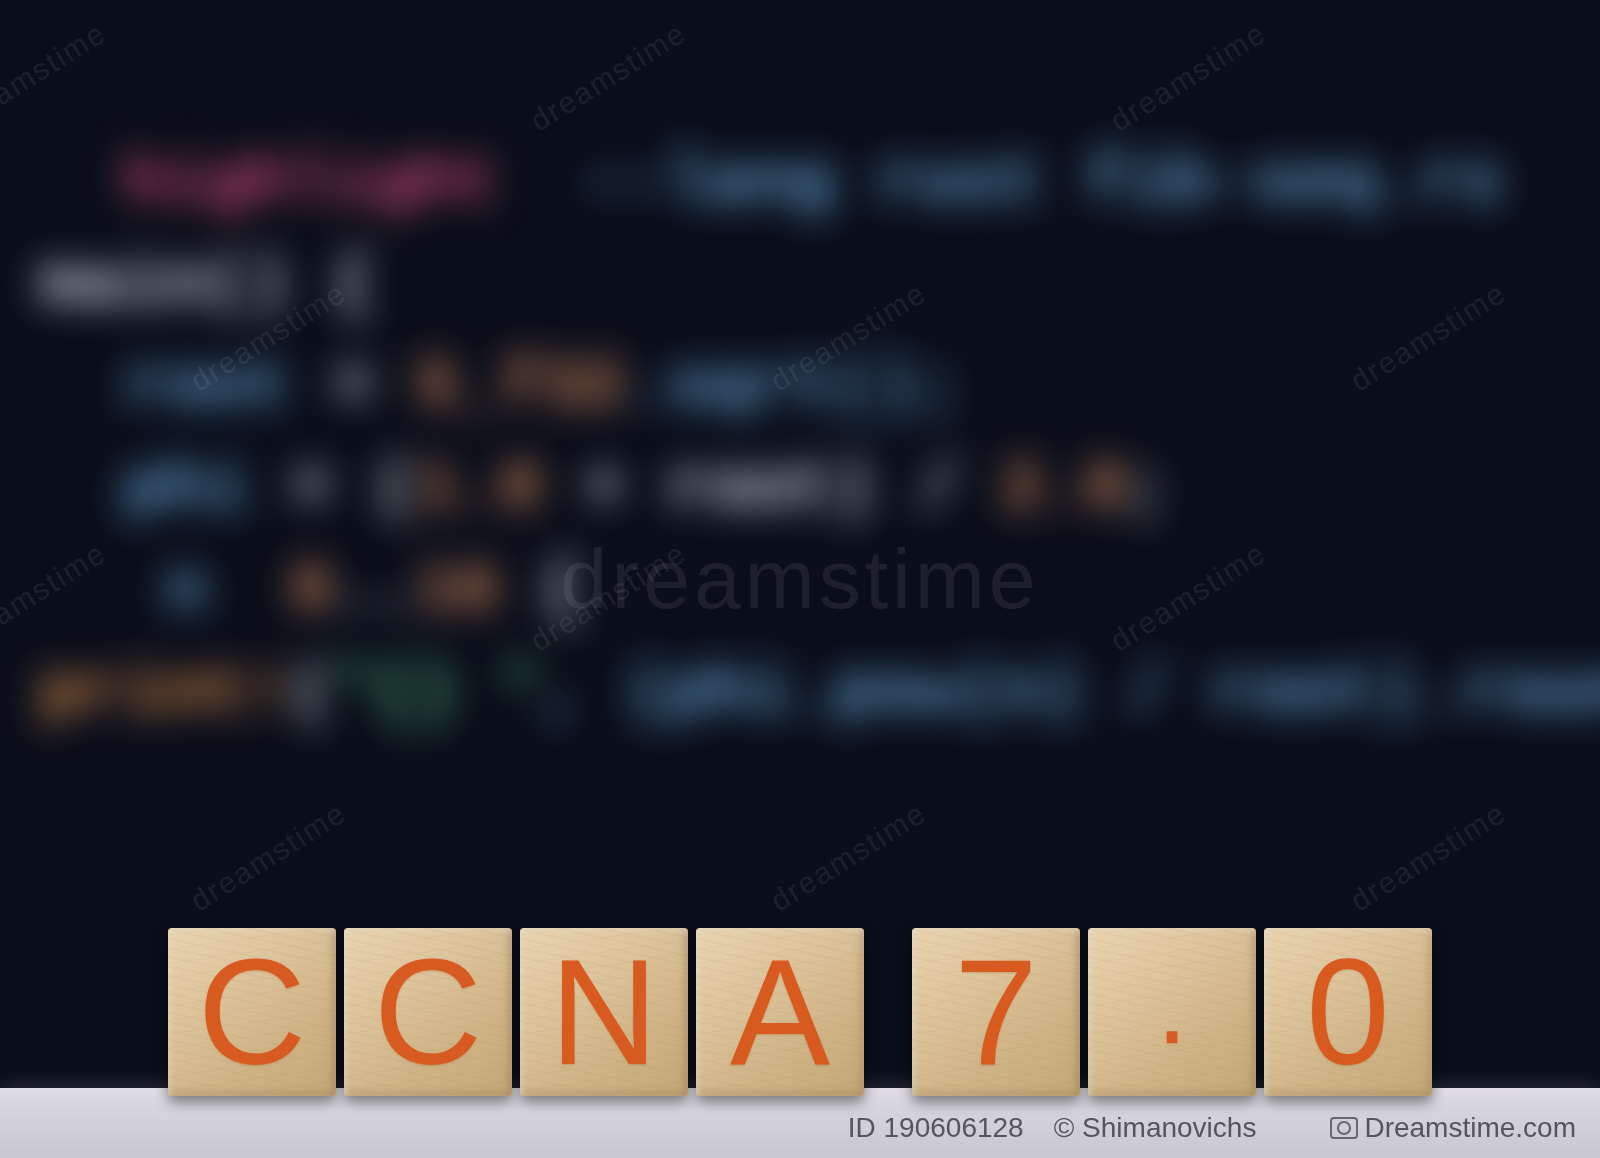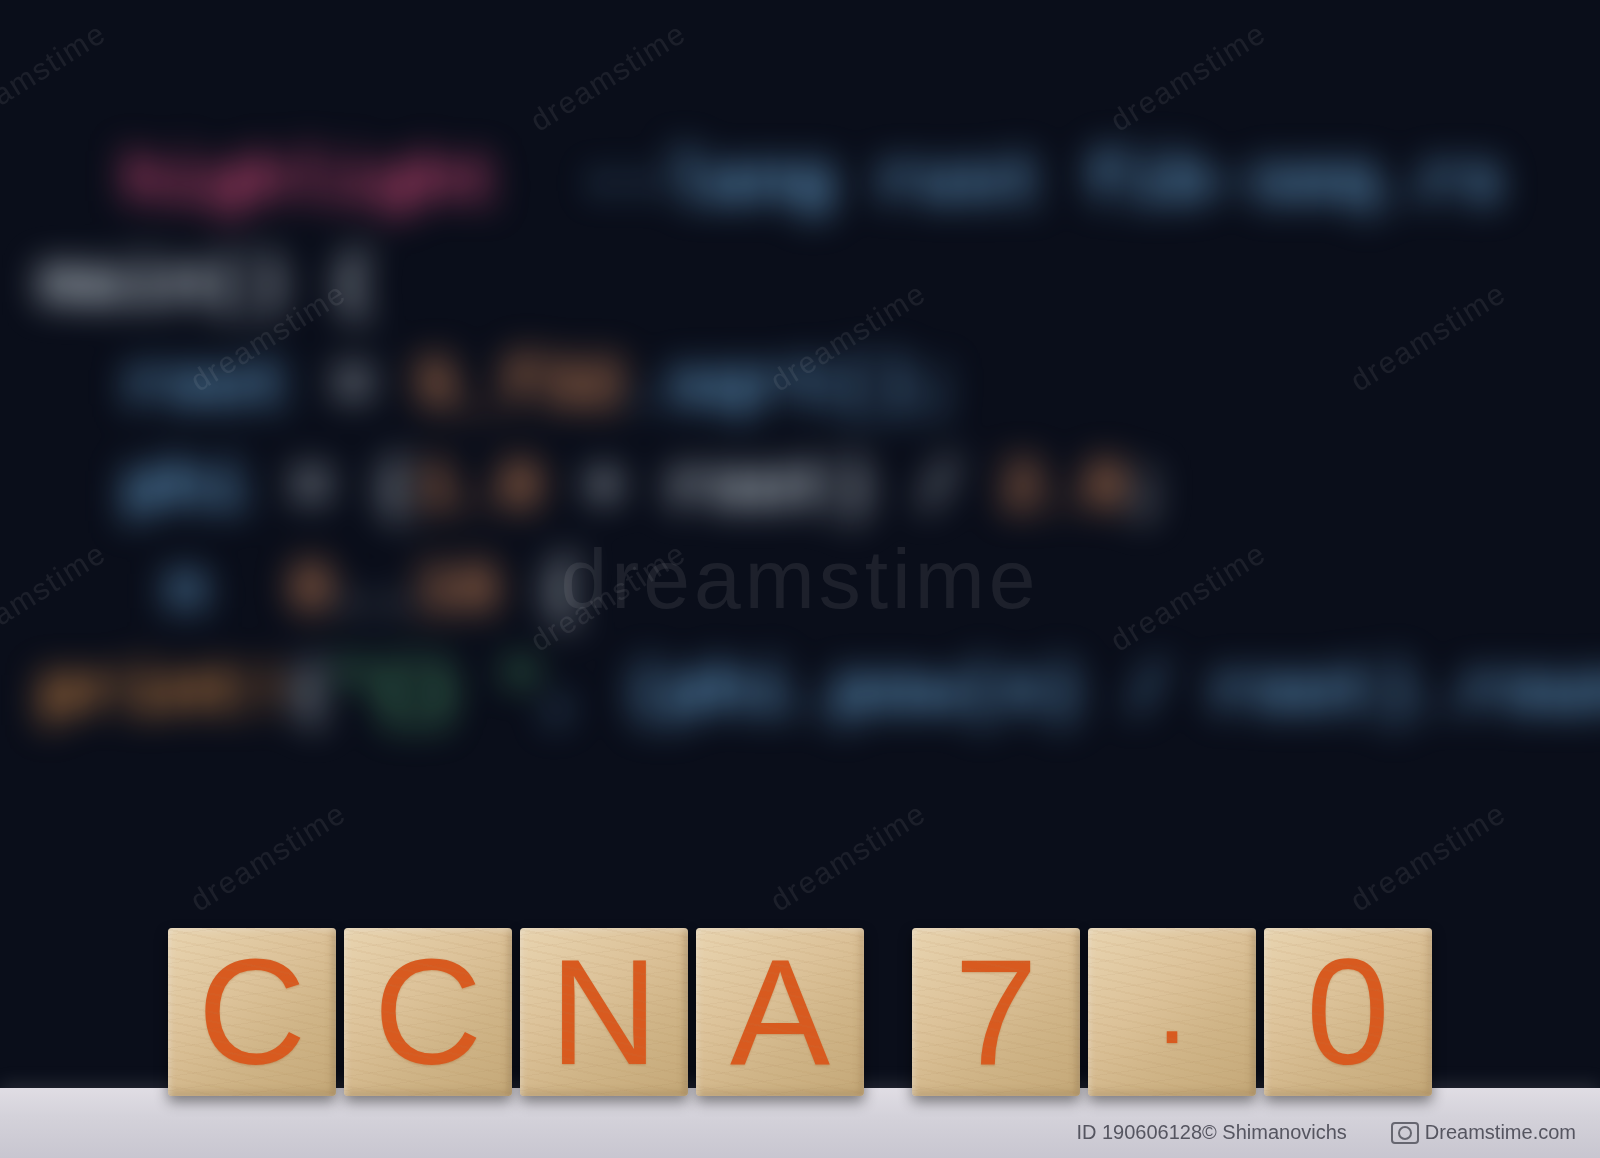--- a/index.html
+++ b/index.html
@@ -116,23 +116,23 @@
       letter-spacing: 4px;
       pointer-events: none;
     }
     
     .attrib {
       position: absolute;
       right: 24px;
       bottom: 14px;
       display: flex;
       align-items: center;
-      gap: 0;
+      gap: 30px;
       color: #555560;
-      font-size: 20px;
+      font-size: 28px;
       font-family: Arial, sans-serif;
     }
     .attrib .logo {
       display: flex;
       align-items: center;
       gap: 6px;
       font-weight: 500;
       padding-left: 44px;
     }
     .attrib .logo .cam {

